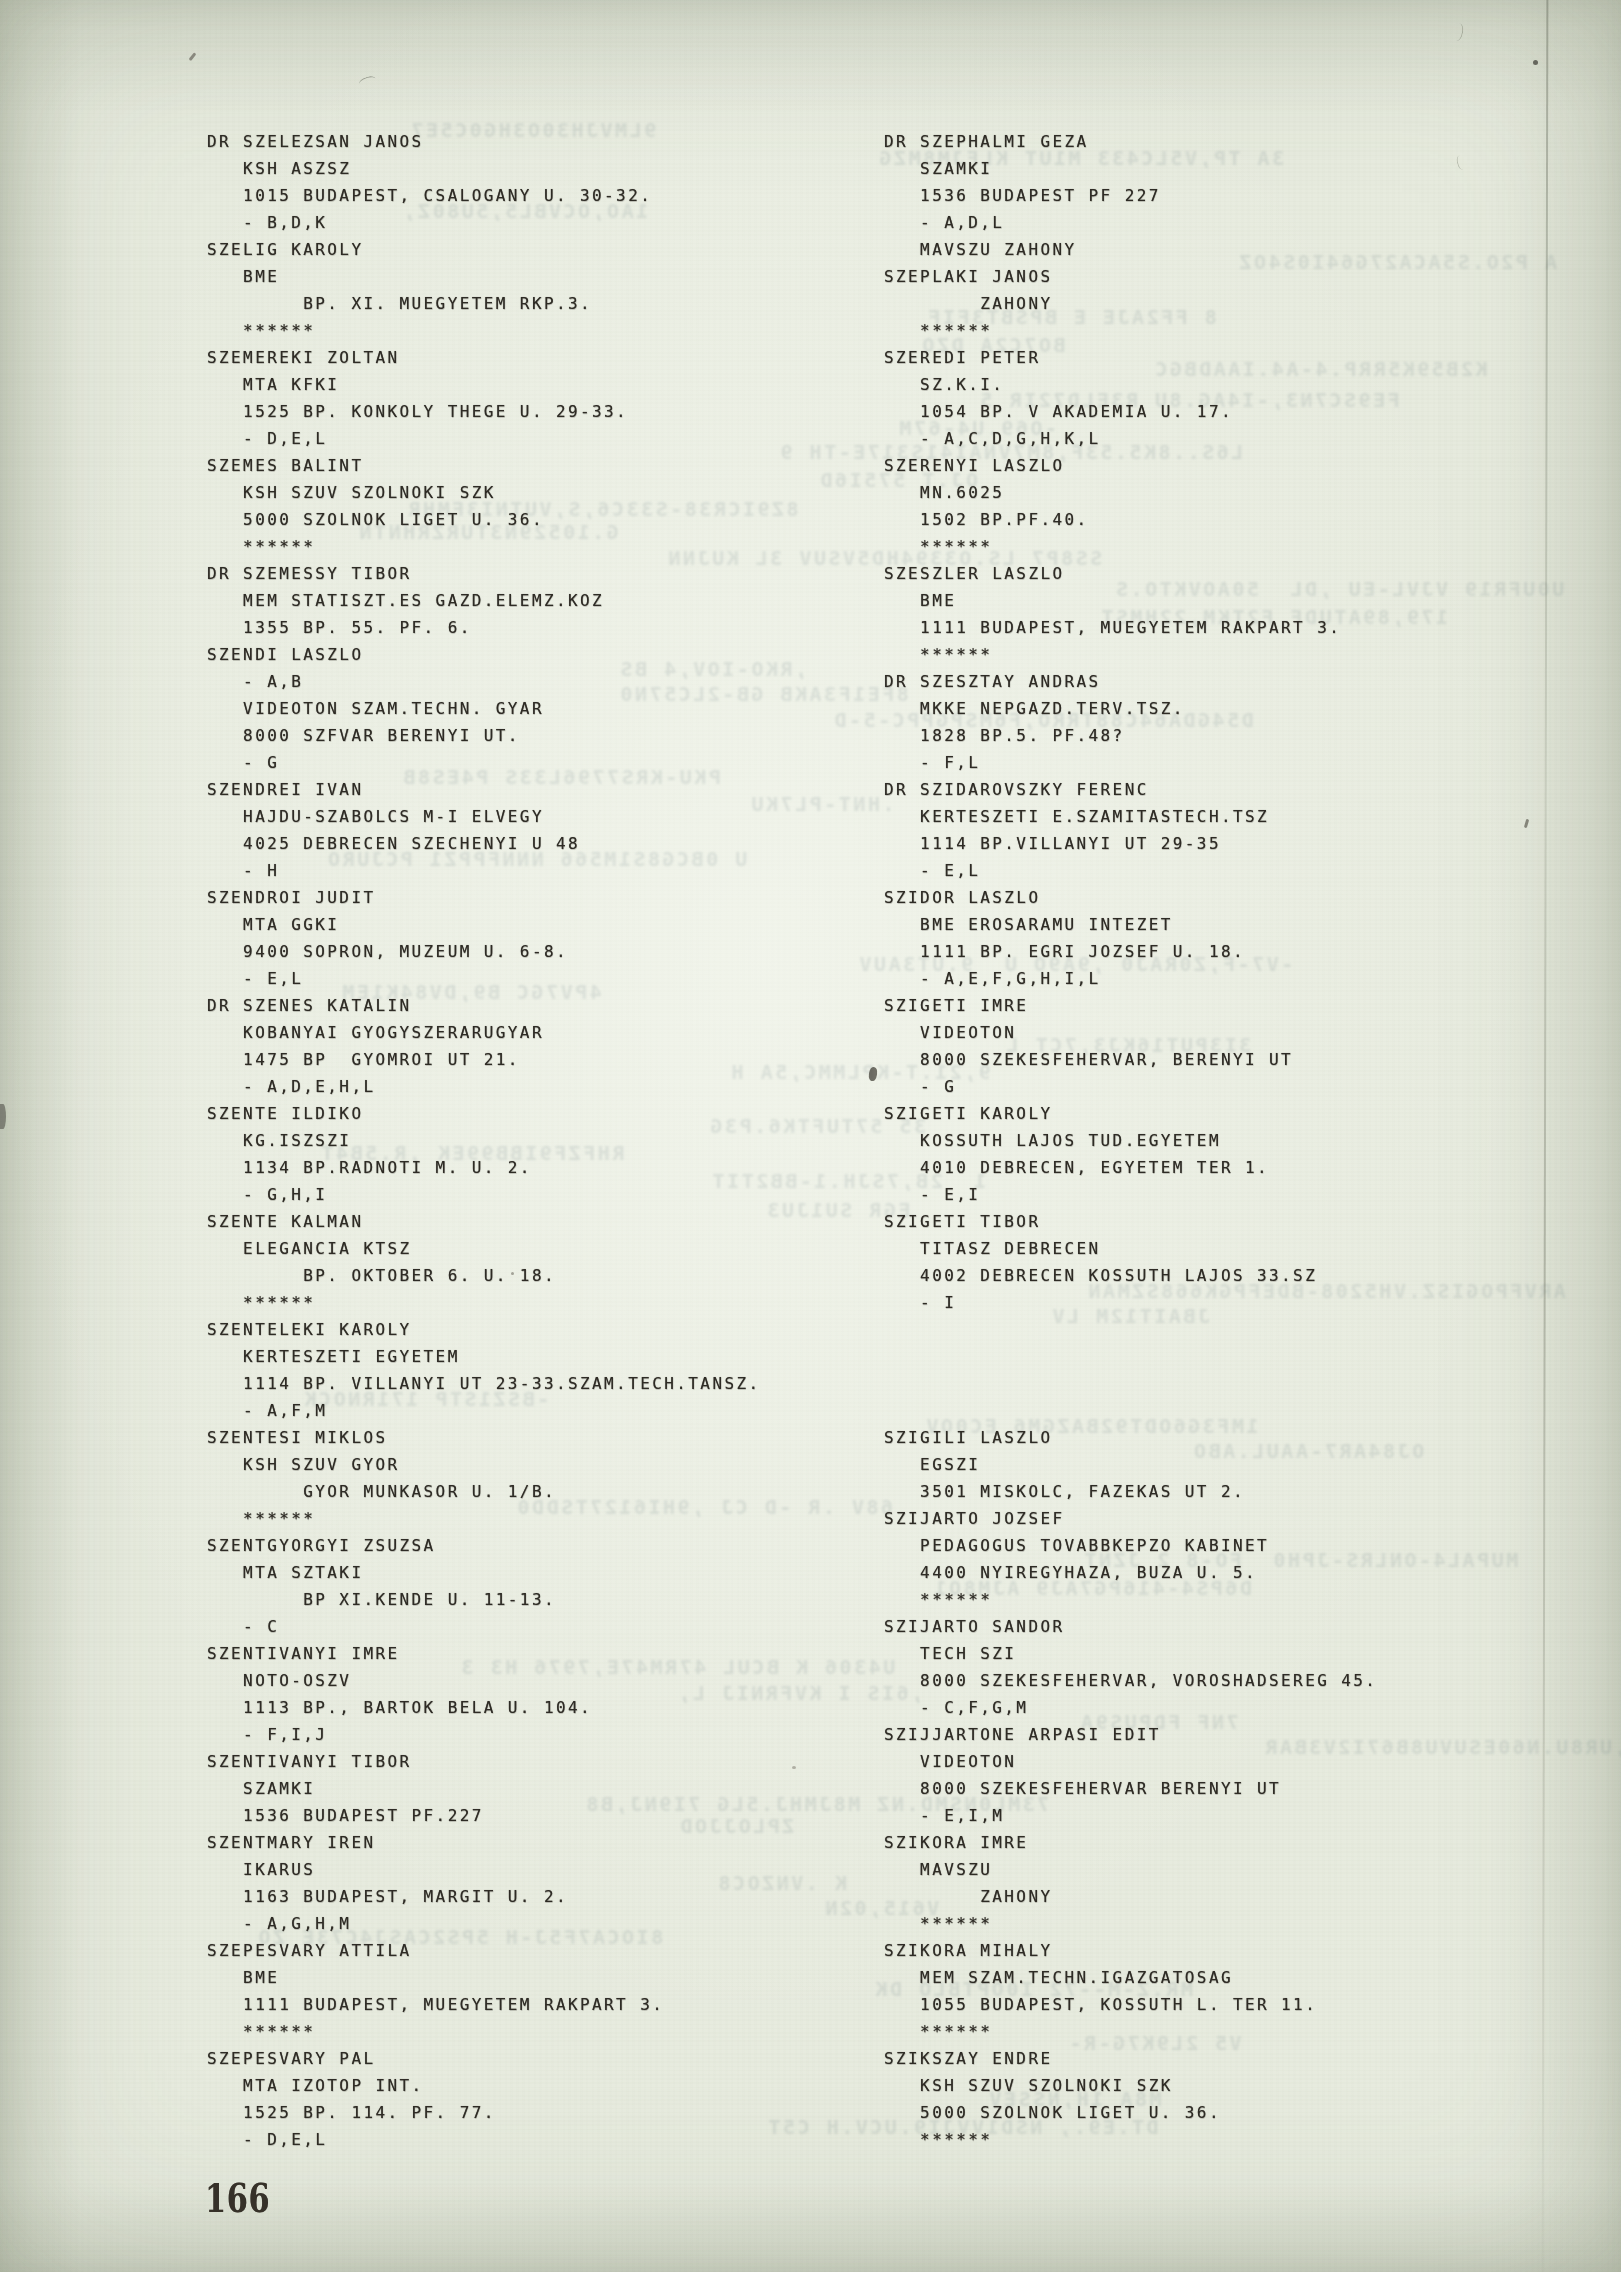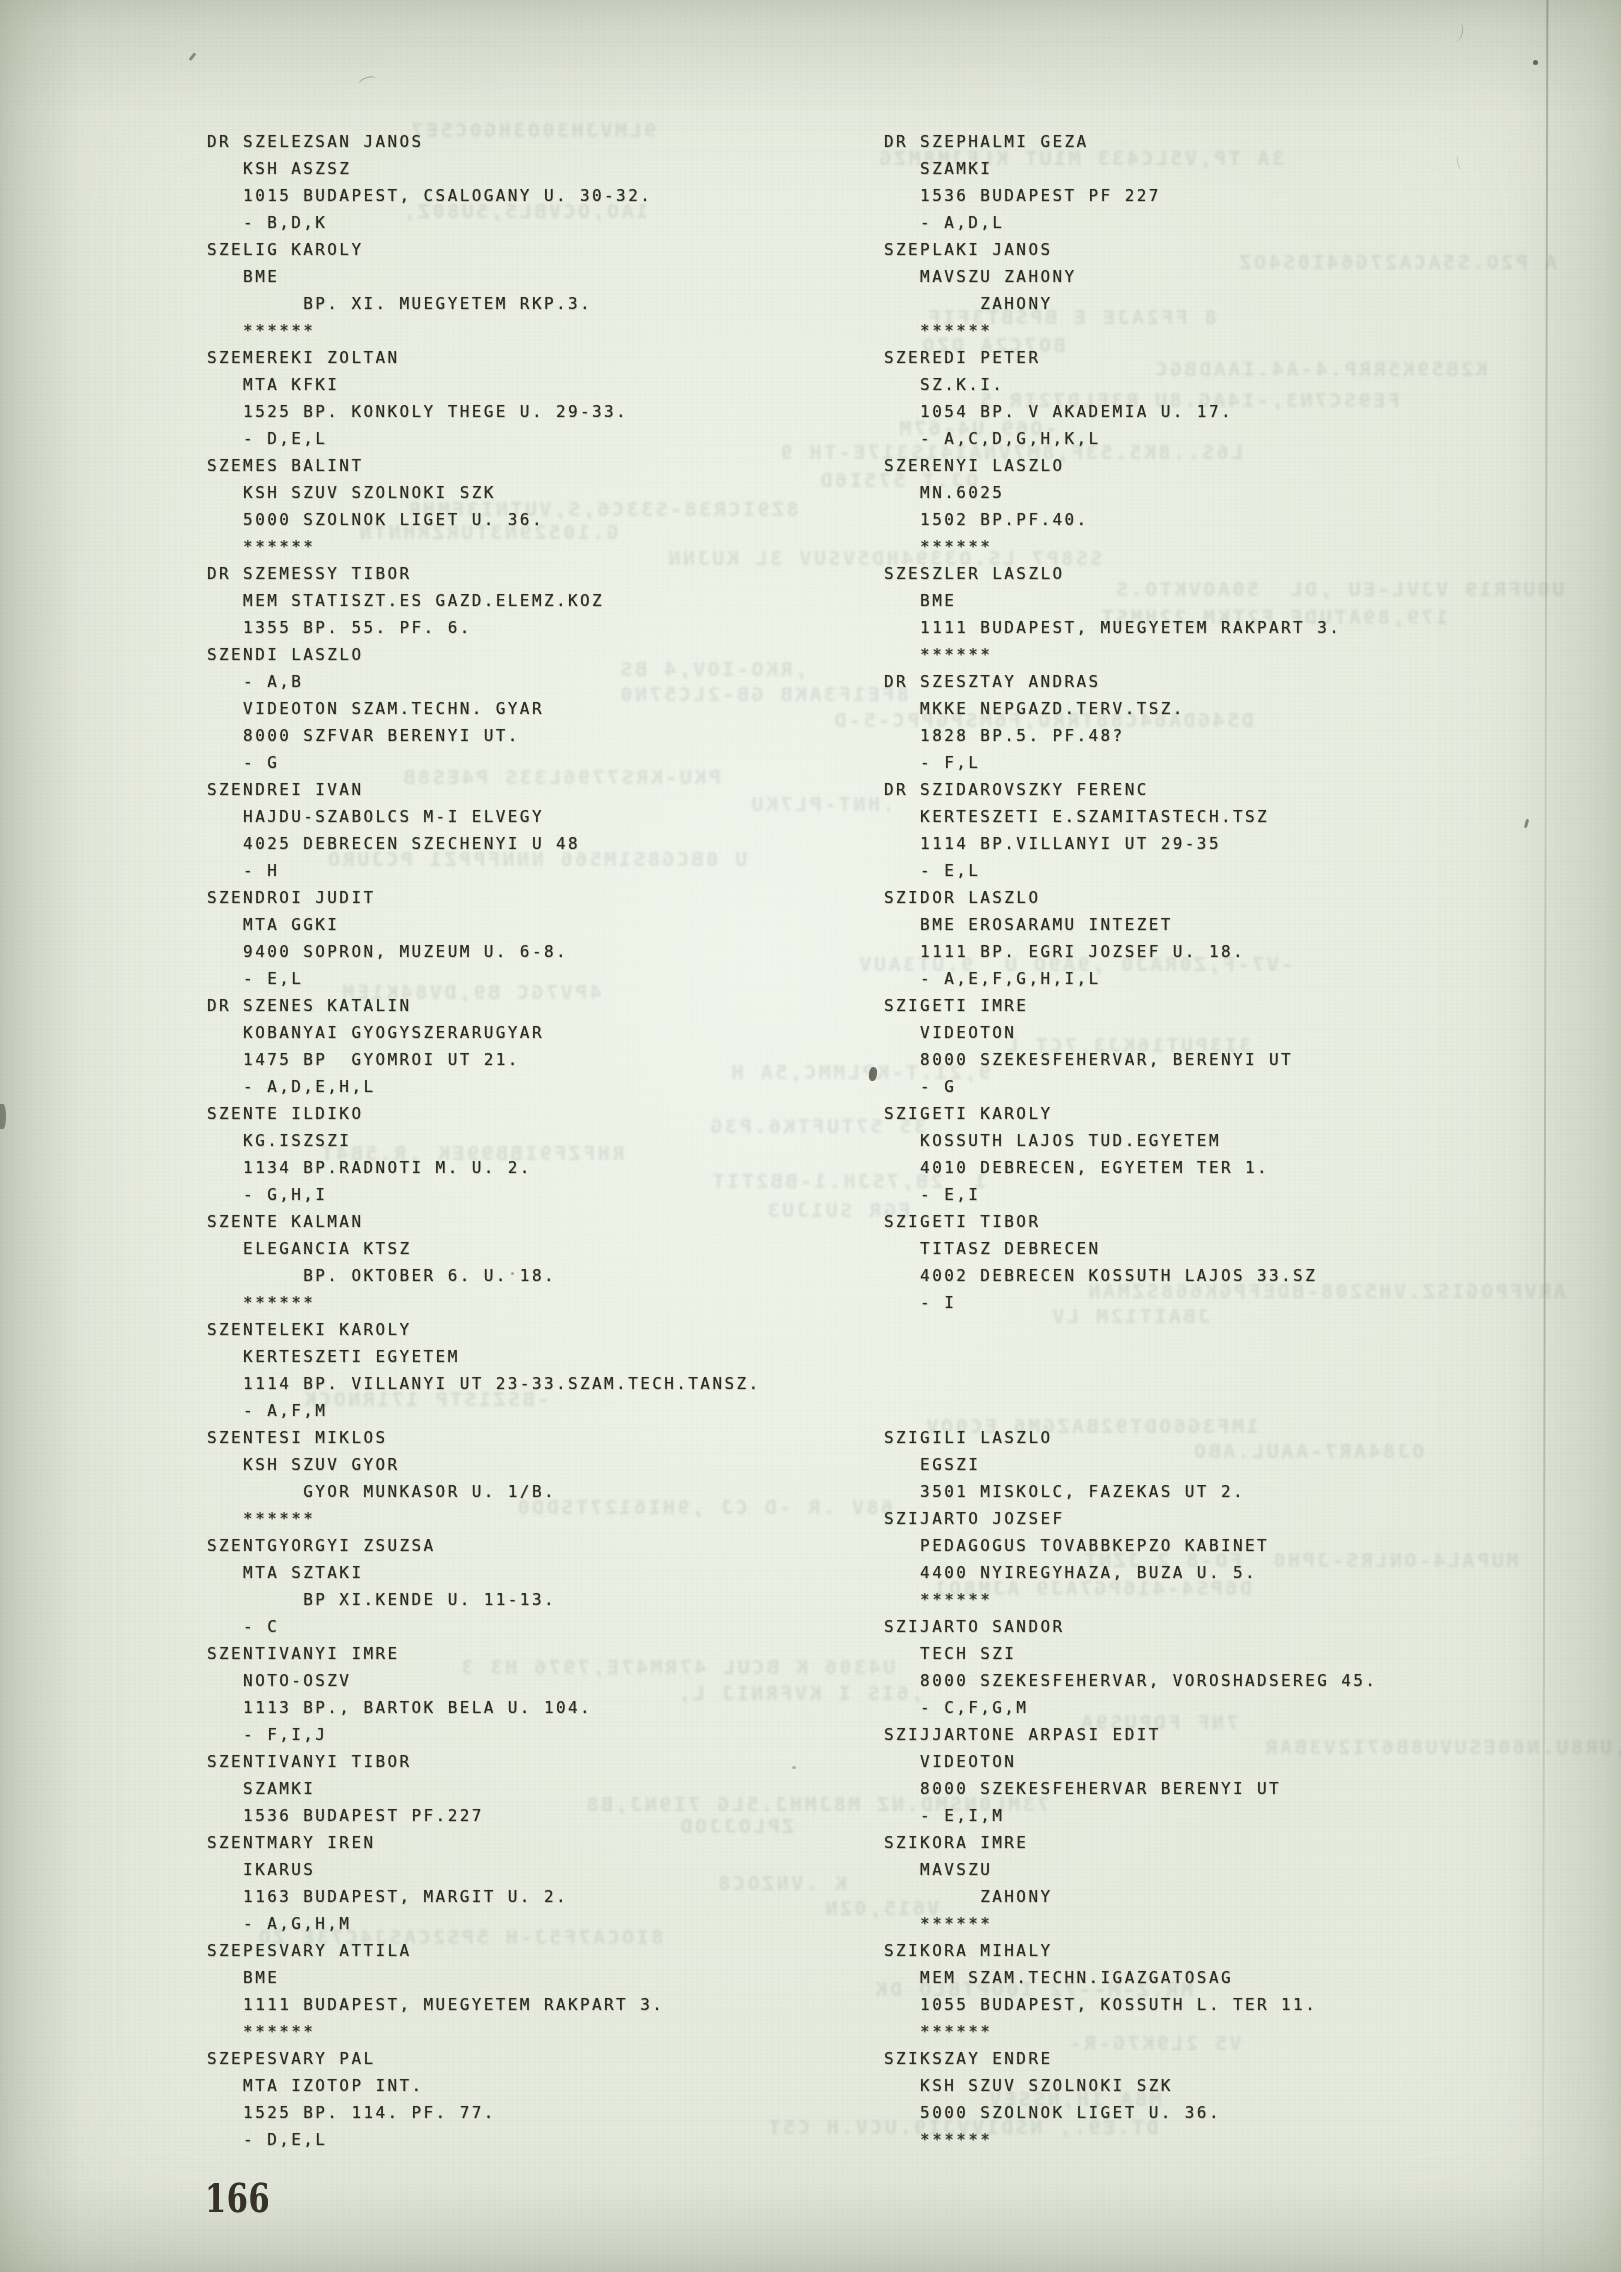--- a/index.html
+++ b/index.html
@@ -208,22 +208,22 @@
       <div class="line">   MTA IZOTOP INT.</div>
       <div class="line">   1525 BP. 114. PF. 77.</div>
       <div class="line">   - D,E,L</div>
     </div>
 
   <div class="col col-right">
       <div class="line">DR SZEPHALMI GEZA</div>
       <div class="line">   SZAMKI</div>
       <div class="line">   1536 BUDAPEST PF 227</div>
       <div class="line">   - A,D,L</div>
+      <div class="line">   MAVSZU ZAHONY</div>
       <div class="line">SZEPLAKI JANOS</div>
-      <div class="line">   MAVSZU ZAHONY</div>
       <div class="line">        ZAHONY</div>
       <div class="line">   ******</div>
       <div class="line">SZEREDI PETER</div>
       <div class="line">   SZ.K.I.</div>
       <div class="line">   1054 BP. V AKADEMIA U. 17.</div>
       <div class="line">   - A,C,D,G,H,K,L</div>
       <div class="line">SZERENYI LASZLO</div>
       <div class="line">   MN.6025</div>
       <div class="line">   1502 BP.PF.40.</div>
       <div class="line">   ******</div>

